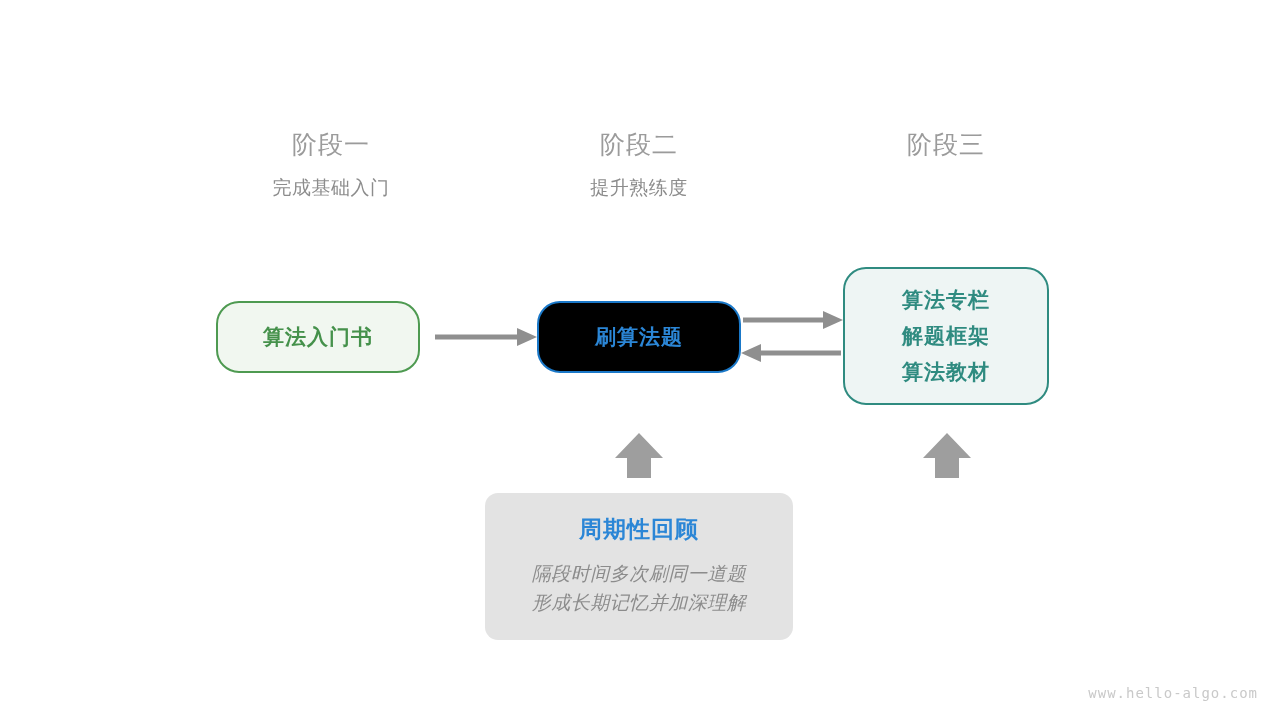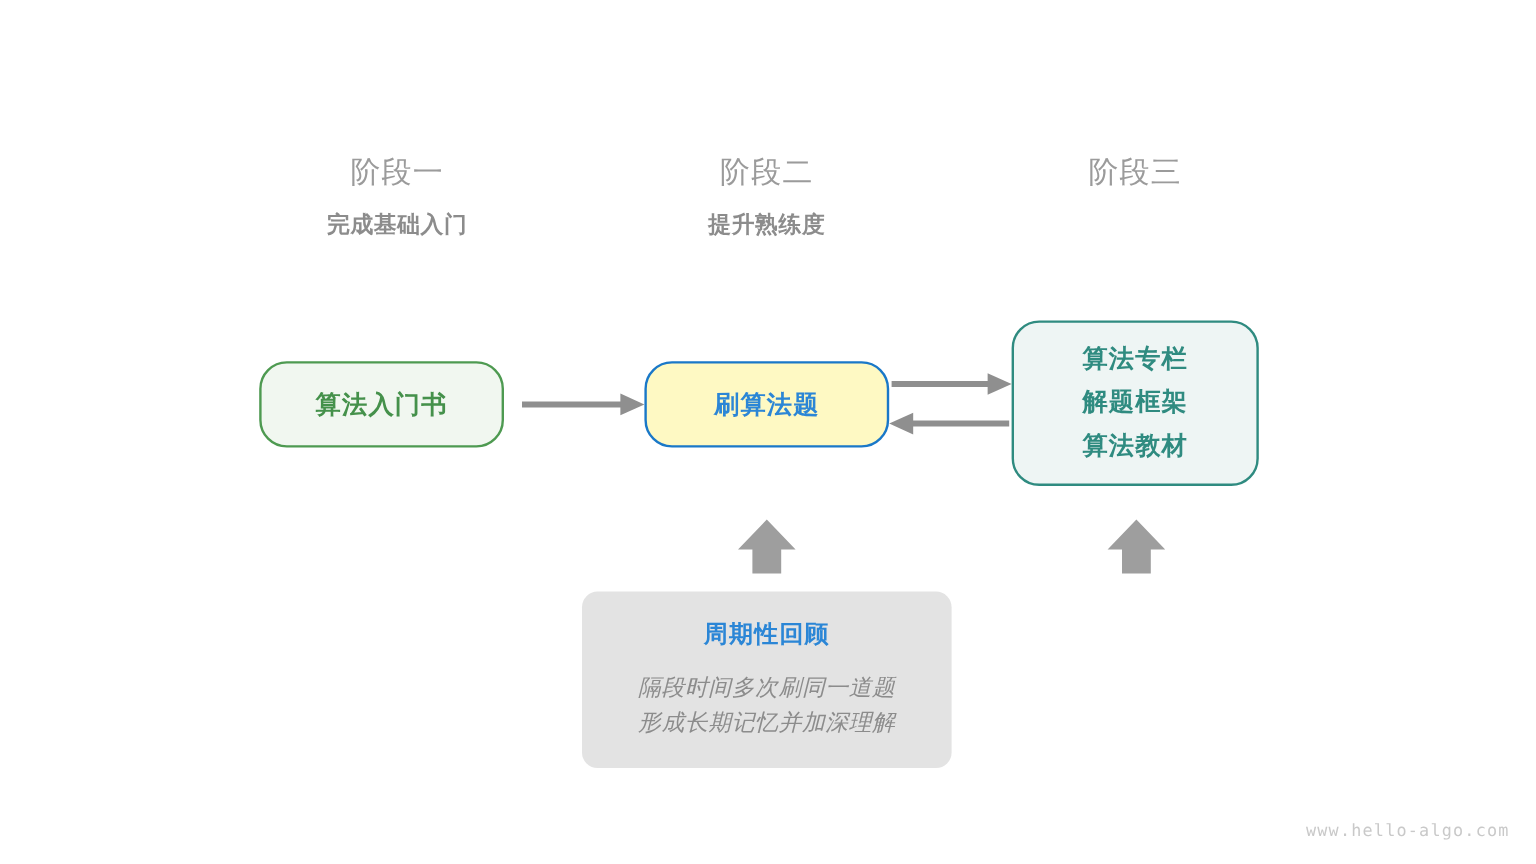--- a/index.html
+++ b/index.html
@@ -31,21 +31,21 @@
   .stage-title {
     font-size: 25px;
     color: #9b9b9b;
     letter-spacing: 1px;
     line-height: 32px;
     font-weight: 400;
   }
   .stage-sub {
     font-size: 19px;
     color: #8c8c8c;
-    font-weight: bold;
+    font-weight: normal;
     line-height: 30px;
     letter-spacing: 0.5px;
     margin-top: 13px;
   }
   #stage-1 { left: 211px; top: 128px; }
   #stage-2 { left: 519px; top: 128px; }
   #stage-3 { left: 826px; top: 128px; }
 
   
   .node {
@@ -64,21 +64,21 @@
     width: 204px; height: 72px;
     border: 2px solid #4e9a51;
     background: #f1f7f0;
     color: #45914b;
     font-size: 21px;
   }
   #node-practice {
     left: 537px; top: 301px;
     width: 204px; height: 72px;
     border: 2px solid #1a78c8;
-    background: #fef9c3;
+    background: #000000;
     color: #2b86d6;
     font-size: 21px;
   }
   #node-resources {
     left: 843px; top: 267px;
     width: 206px; height: 138px;
     border: 2px solid #2f8b80;
     background: #eef5f4;
     color: #2f8b80;
     font-size: 21px;
@@ -92,21 +92,21 @@
     border-radius: 13px;
     background: #e3e3e3;
     display: flex;
     flex-direction: column;
     align-items: center;
     padding-top: 22px;
   }
   #note-review { left: 485px; top: 493px; width: 308px; height: 147px; }
   #note-summary { left: 820px; top: 493px; width: 253px; height: 147px; }
   .note-title {
-    font-size: 20px;
+    font-size: 23px;
     font-weight: bold;
     letter-spacing: 1px;
     line-height: 28px;
   }
   #note-review .note-title { color: #2b86d6; }
   #note-summary .note-title { color: #2f8b80; }
   .note-body {
     margin-top: 16px;
     font-size: 19px;
     color: #8c8c8c;

